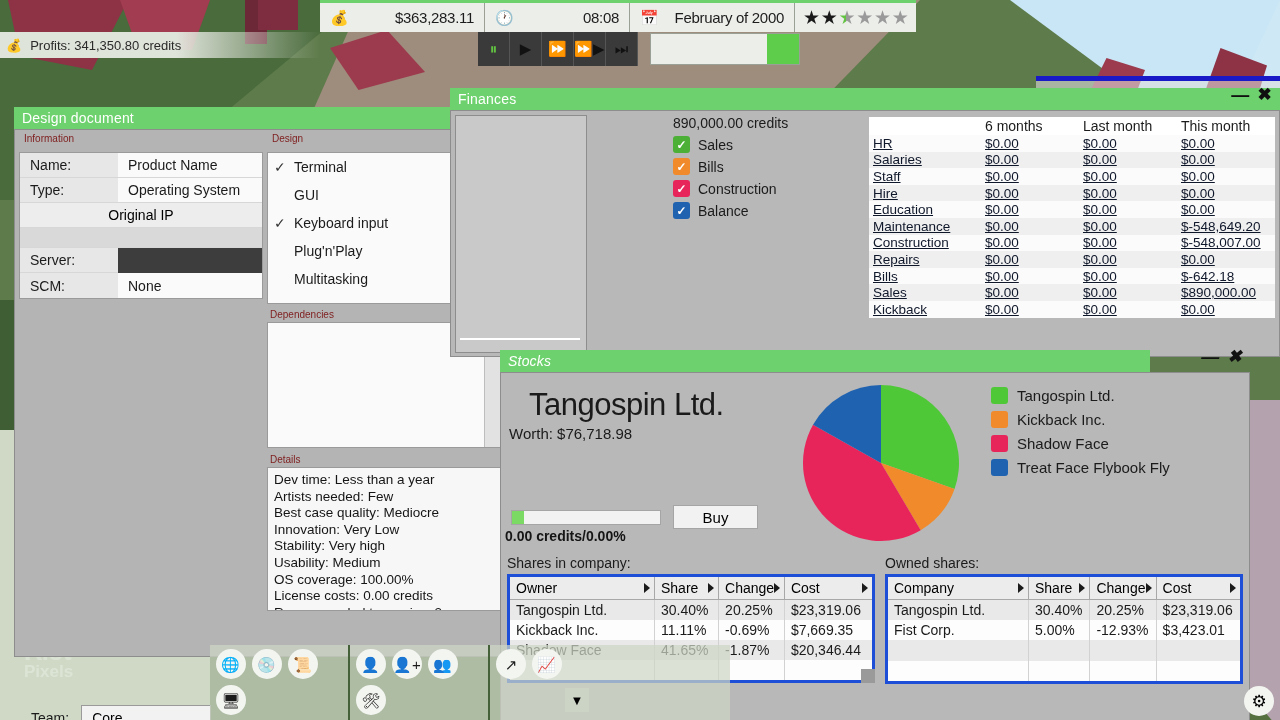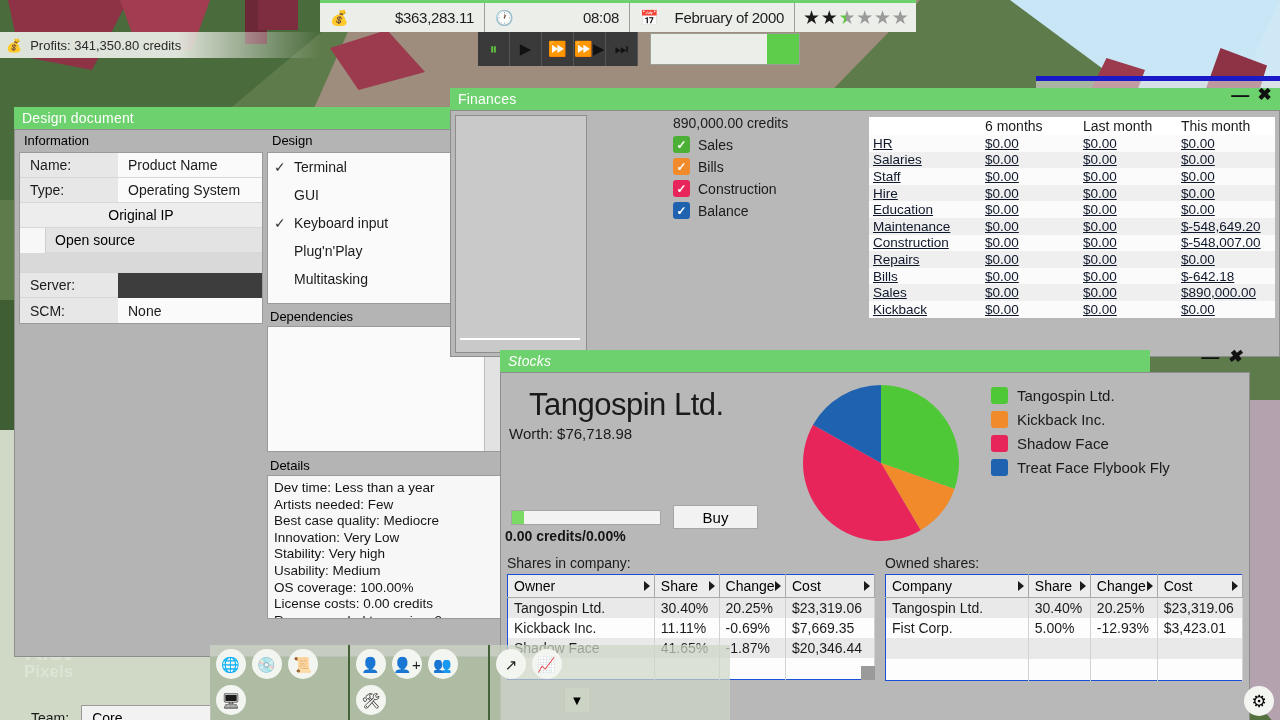--- a/index.html
+++ b/index.html
@@ -136,21 +136,21 @@
     color:#111; font-weight:bold;
   }
   .win-btns .mini { font-size:18px; line-height:10px; }
   .win-btns .close { font-size:17px; line-height:14px; }
   .win-body { background:#b8b8b8; border:1px solid #8d8d8d; }
 
   
   #design { left:14px; top:107px; width:492px; }
   #design .win-title { width:472px; }
   #design .win-body { width:492px; height:528px; background:#b4b4b4; padding:4px; position:relative; }
-  .sect-label { font-size:13px; color:#000000; padding:1px 3px 2px; }
+  .sect-label { font-size:10px; color:#7f1d1d; padding:1px 3px 2px; }
   .col-left  { position:absolute; left:4px;  top:22px;  width:244px; }
   .col-right { position:absolute; left:252px; top:22px; width:234px; }
 
   .kv-table { background:#f2f2f2; border:1px solid #9a9a9a; }
   .kv-row { display:flex; height:25px; align-items:center; border-bottom:1px solid #d7d7d7; }
   .kv-row:last-child { border-bottom:none;justify-content:flex-end; }
   .kv-k { width:98px; padding-left:10px; font-size:14px; color:#1b1b1b; background:#e7e7e7; height:100%; display:flex; align-items:center; }
   .kv-v { flex:1; padding-left:10px; font-size:14px; color:#1b1b1b; background:#fafafa; height:100%; display:flex; align-items:center; }
   .kv-center { justify-content:center; width:100%; background:#ededed; font-size:14px; display:flex; align-items:center; height:100%; }
   .kv-check { display:flex; align-items:center; height:100%; background:#e3e3e3; width:100%; }
@@ -234,21 +234,21 @@
   .pie-wrap { position:absolute; left:300px; top:10px; width:160px; height:160px; }
   .pie-legend { position:absolute; left:490px; top:14px; }
   .pl-row { display:flex; align-items:center; gap:9px; margin-bottom:7px; }
   .pl-sw { width:17px; height:17px; border-radius:3px; }
   .pl-lbl { font-size:15px; color:#1b1b1b; }
 
   .tbl-label { font-size:14px; color:#1b1b1b; margin-bottom:3px; }
   .share-panel { position:absolute; top:182px; }
   .share-panel.left  { left:6px;   width:368px; }
   .share-panel.right { left:384px; width:358px; }
-  .sh-table { width:100%; border-collapse:collapse; background:#f97316; border:1px solid #1d4ed8; }
+  .sh-table { width:100%; border-collapse:collapse; background:#f97316; border:3px solid #1d4ed8; }
   .sh-table th {
     font-weight:normal; text-align:left; font-size:14px;
     padding:3px 6px; background:#ececec;
     border-right:1px solid #a8a8a8; border-bottom:1px solid #a8a8a8;
     position:relative;
   }
   .sh-table th .sortarrow {
     position:absolute; right:4px; top:50%; transform:translateY(-50%);
     width:0; height:0; border-left:6px solid #1b1b1b;
     border-top:5px solid transparent; border-bottom:5px solid transparent;
@@ -392,26 +392,20 @@
           <div class="kv-row">
             <div class="kv-k">Name:</div>
             <div class="kv-v">Product Name</div>
           </div>
           <div class="kv-row">
             <div class="kv-k">Type:</div>
             <div class="kv-v">Operating System</div>
           </div>
           <div class="kv-row">
             <div class="kv-center">Original IP</div>
-          </div>
-          <div class="kv-row">
-            <div class="kv-check">
-              <div class="box"></div>
-              <div class="lbl">Open source</div>
-            </div>
           </div>
           <div class="kv-row spacer-row"></div>
           <div class="kv-row">
             <div class="kv-k">Server:</div>
             <div class="kv-dark"></div>
           </div>
           <div class="kv-row">
             <div class="kv-k">SCM:</div>
             <div class="kv-v">None</div>
           </div>

